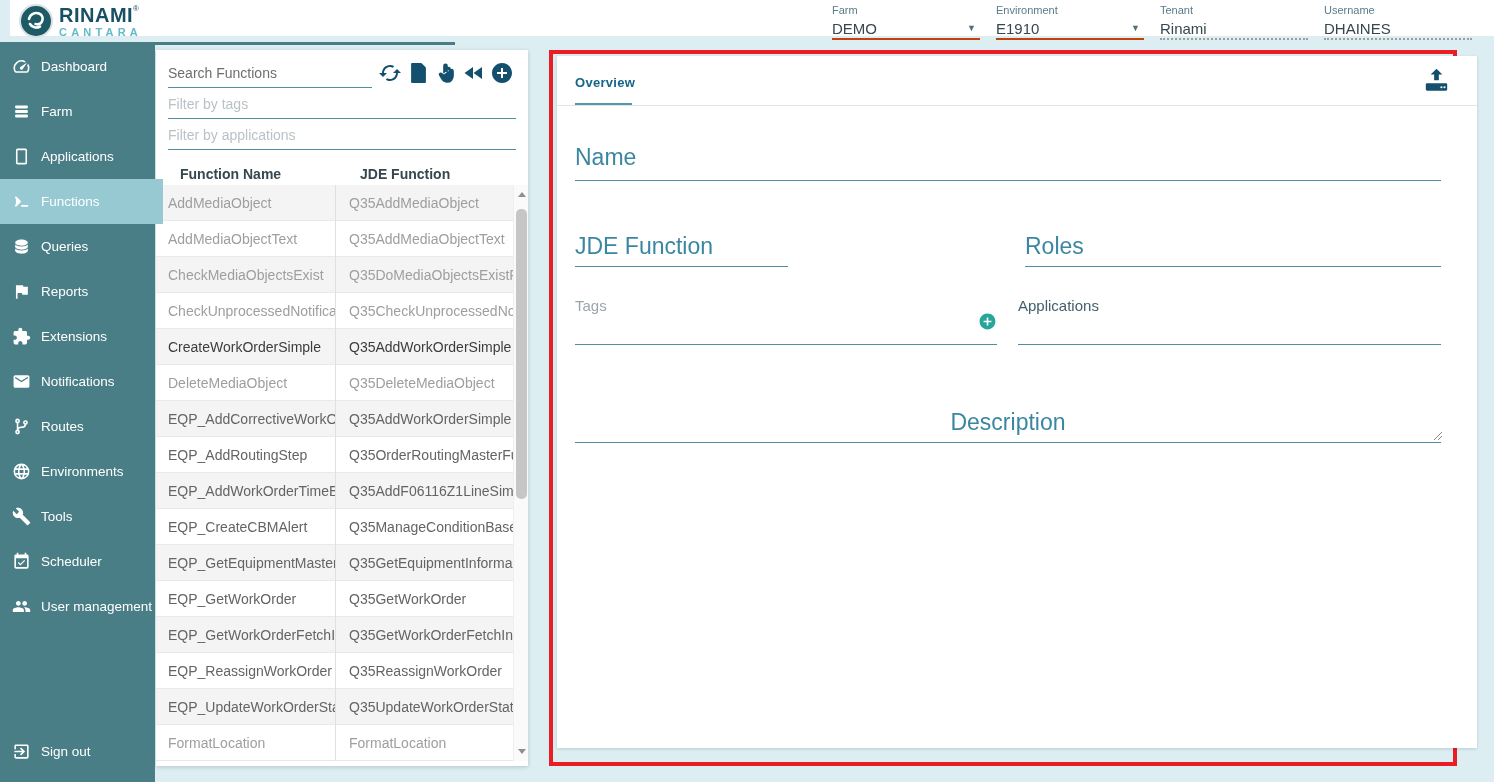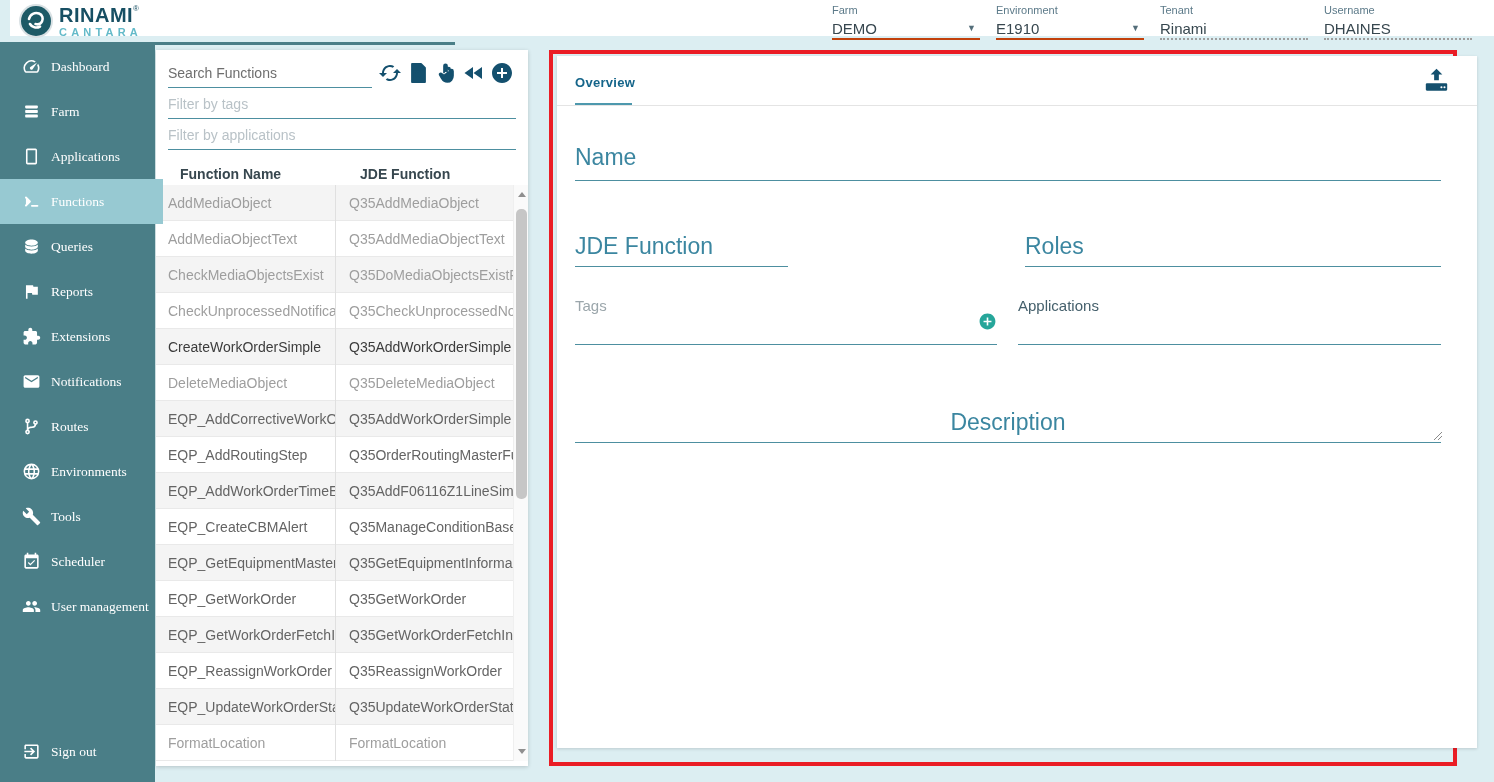--- a/index.html
+++ b/index.html
@@ -18,21 +18,21 @@
   .header-fields { position:absolute; right:32px; top:4px; display:flex; gap:16px; }
   .h-field { width:148px; }
   .h-label { font-size:11px; color:#5C7A89; margin-bottom:2px; }
   .h-valrow { display:flex; align-items:center; justify-content:space-between; height:22px; font-size:15px; color:#37474F; }
   .h-field.select .h-valrow { border-bottom:2px solid #c2410c; }
   .h-field.text .h-valrow { border-bottom:2px dotted #9E9E9E; }
   .caret { font-size:9px; color:#546E7A; margin-right:4px; }
 
   
   .sidebar { position:absolute; left:0; top:44px; width:155px; height:738px; background:var(--sidebar,#4A7E87); z-index:4; }
-  .side-item { display:flex; align-items:center; height:45px; padding-left:21px; color:#fff; font-size:13.5px; cursor:pointer;font-family:Liberation Serif, serif; }
+  .side-item { display:flex; align-items:center; height:45px; padding-left:11px; color:#fff; font-size:13.5px; cursor:pointer; }
   .side-item .icn { width:20px; height:20px; margin-right:10px; display:flex; align-items:center; justify-content:center; color:#fff; flex:0 0 20px; }
   .side-item .icn svg { width:19px; height:19px; fill:currentColor; }
   .side-item.selected { width:163px; background:var(--sel,#97C9D2); }
   .side-signout { position:absolute; bottom:8px; left:0; width:155px; }
 
   
   .mid-panel { position:absolute; left:156px; top:50px; width:372px; height:716px; background:#fff;
     box-shadow:0 1px 4px rgba(0,0,0,.18); z-index:3; }
   .mid-top { padding:8px 12px 0 12px; }
   .search-row { display:flex; align-items:flex-start; }

